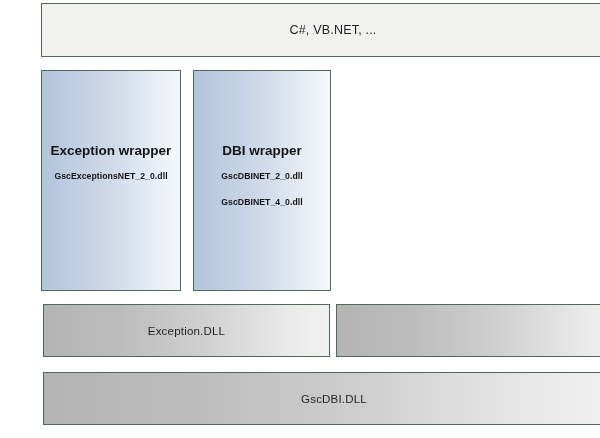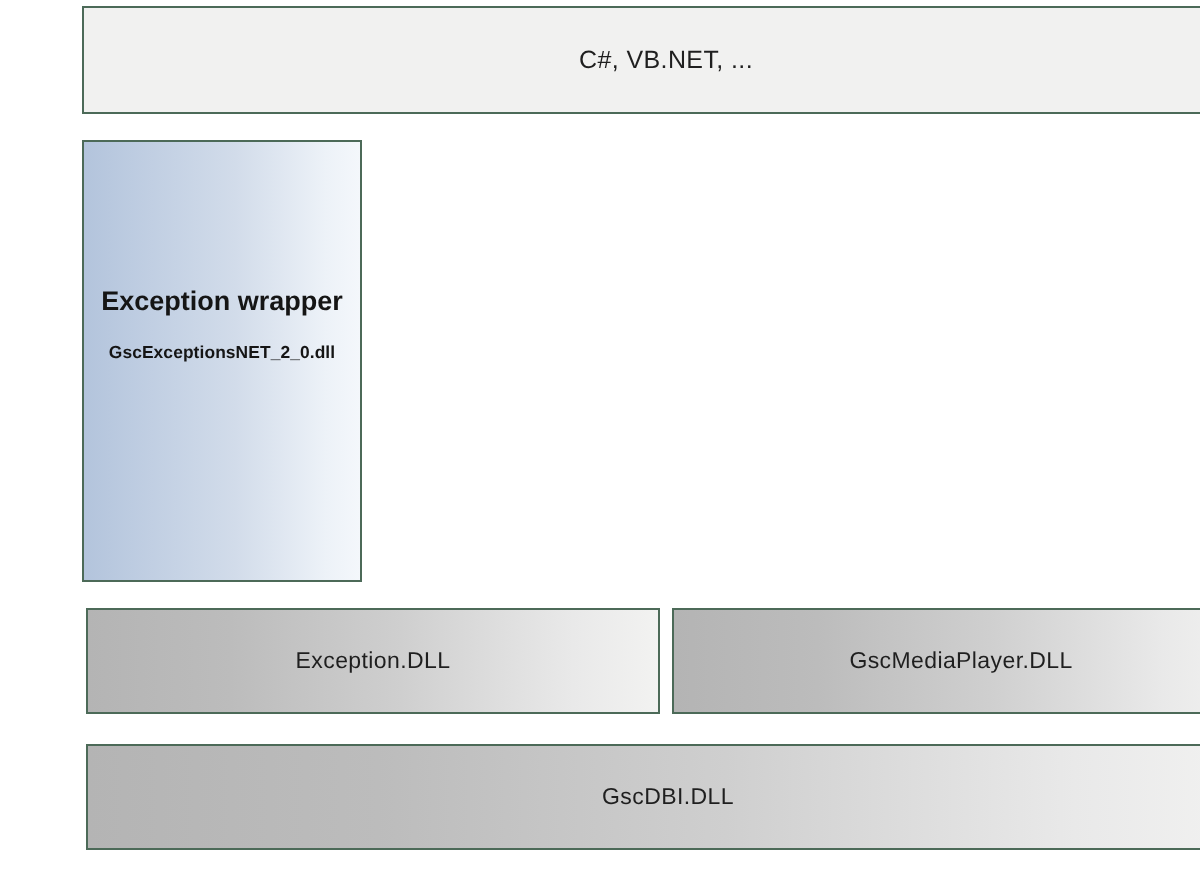--- a/index.html
+++ b/index.html
@@ -104,21 +104,21 @@
   .wrapper-title {
     font-size: 13.5px;
     color: #151515;
     line-height: 16px;
     white-space: nowrap;
   }
   .wrapper-dll-list {
     margin-top: 12px;
     display: flex;
     flex-direction: column;
-    gap: 4px;
+    gap: 15px;
   }
   .wrapper-dll {
     font-size: 8.7px;
     color: #151515;
     line-height: 11px;
     white-space: nowrap;
     letter-spacing: 0.05px;
   }
 
   
@@ -153,31 +153,41 @@
     <div class="wrapper-inner">
       <span class="wrapper-title">Exception wrapper</span>
       <span class="wrapper-dll-list">
         <span class="wrapper-dll">GscExceptionsNET_2_0.dll</span>
       </span>
     </div>
     <span class="face-right"></span>
     <span class="face-bottom"></span>
   </div>
 
+  <div class="block wrapper-col" style="left:155px; width:138px;">
+    <div class="wrapper-inner">
+      <span class="wrapper-title">DBI wrapper</span>
+      <span class="wrapper-dll-list">
+        <span class="wrapper-dll">GscDBINET_2_0.dll</span>
+        <span class="wrapper-dll">GscDBINET_4_0.dll</span>
+      </span>
+    </div>
+    <span class="face-right"></span>
+    <span class="face-bottom"></span>
+  </div>
 
 
 
   <div class="block dll-block dll-mid-left">
     <span class="dll-label">Exception.DLL</span>
     <span class="face-right"></span>
     <span class="face-bottom"></span>
   </div>
 
   <div class="block dll-block dll-mid-right">
-    <span class="dll-label">GscMediaPlayer.DLL</span>
     <span class="face-right"></span>
     <span class="face-bottom"></span>
   </div>
 
   <div class="block dll-block dll-bottom">
     <span class="dll-label">GscDBI.DLL</span>
     <span class="face-right"></span>
     <span class="face-bottom"></span>
   </div>
 

